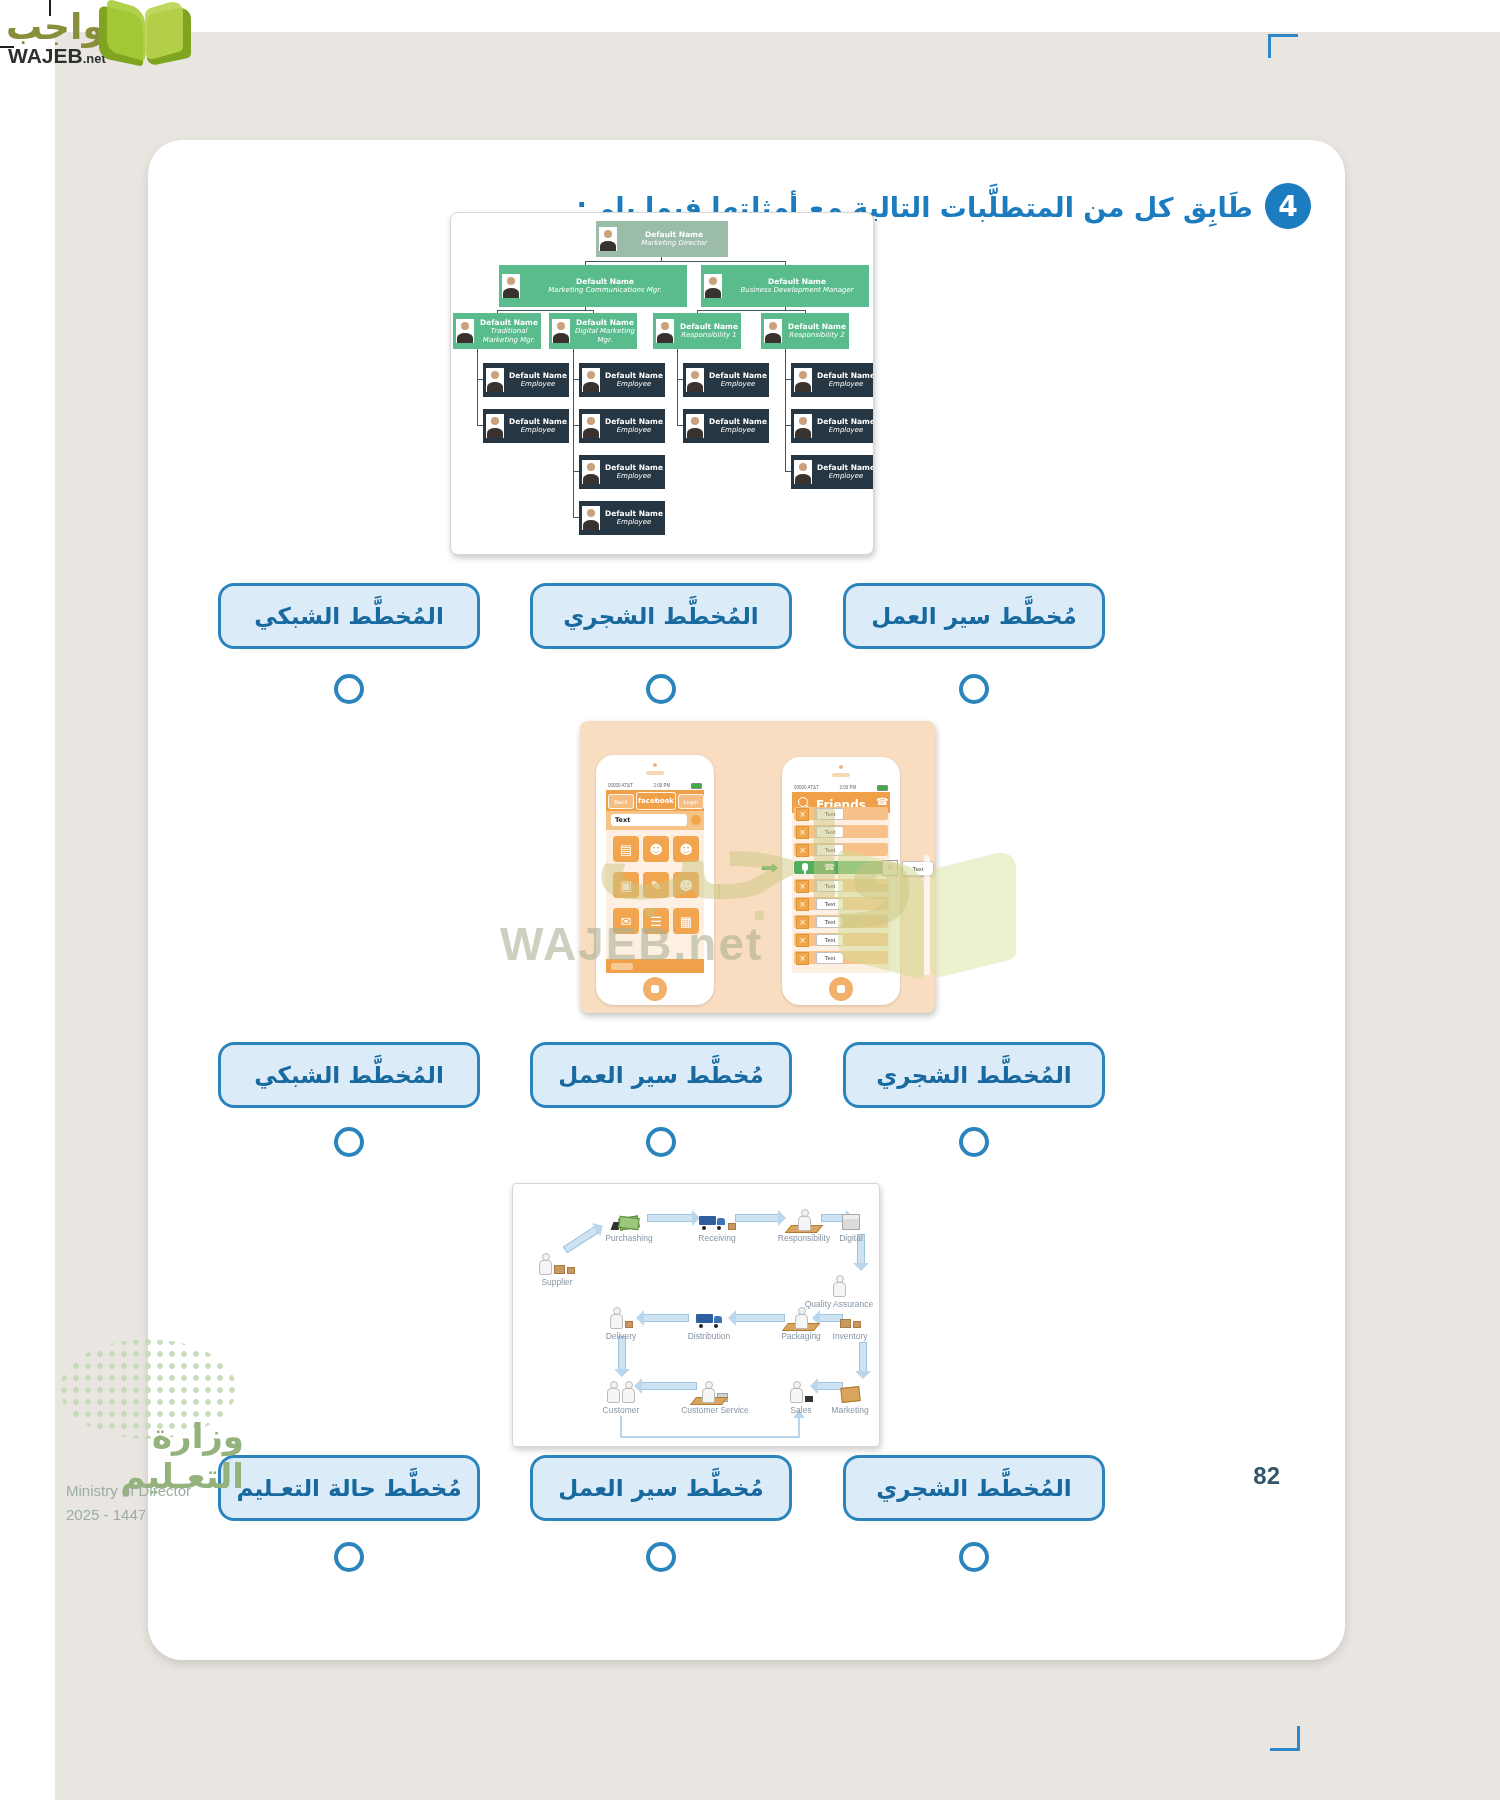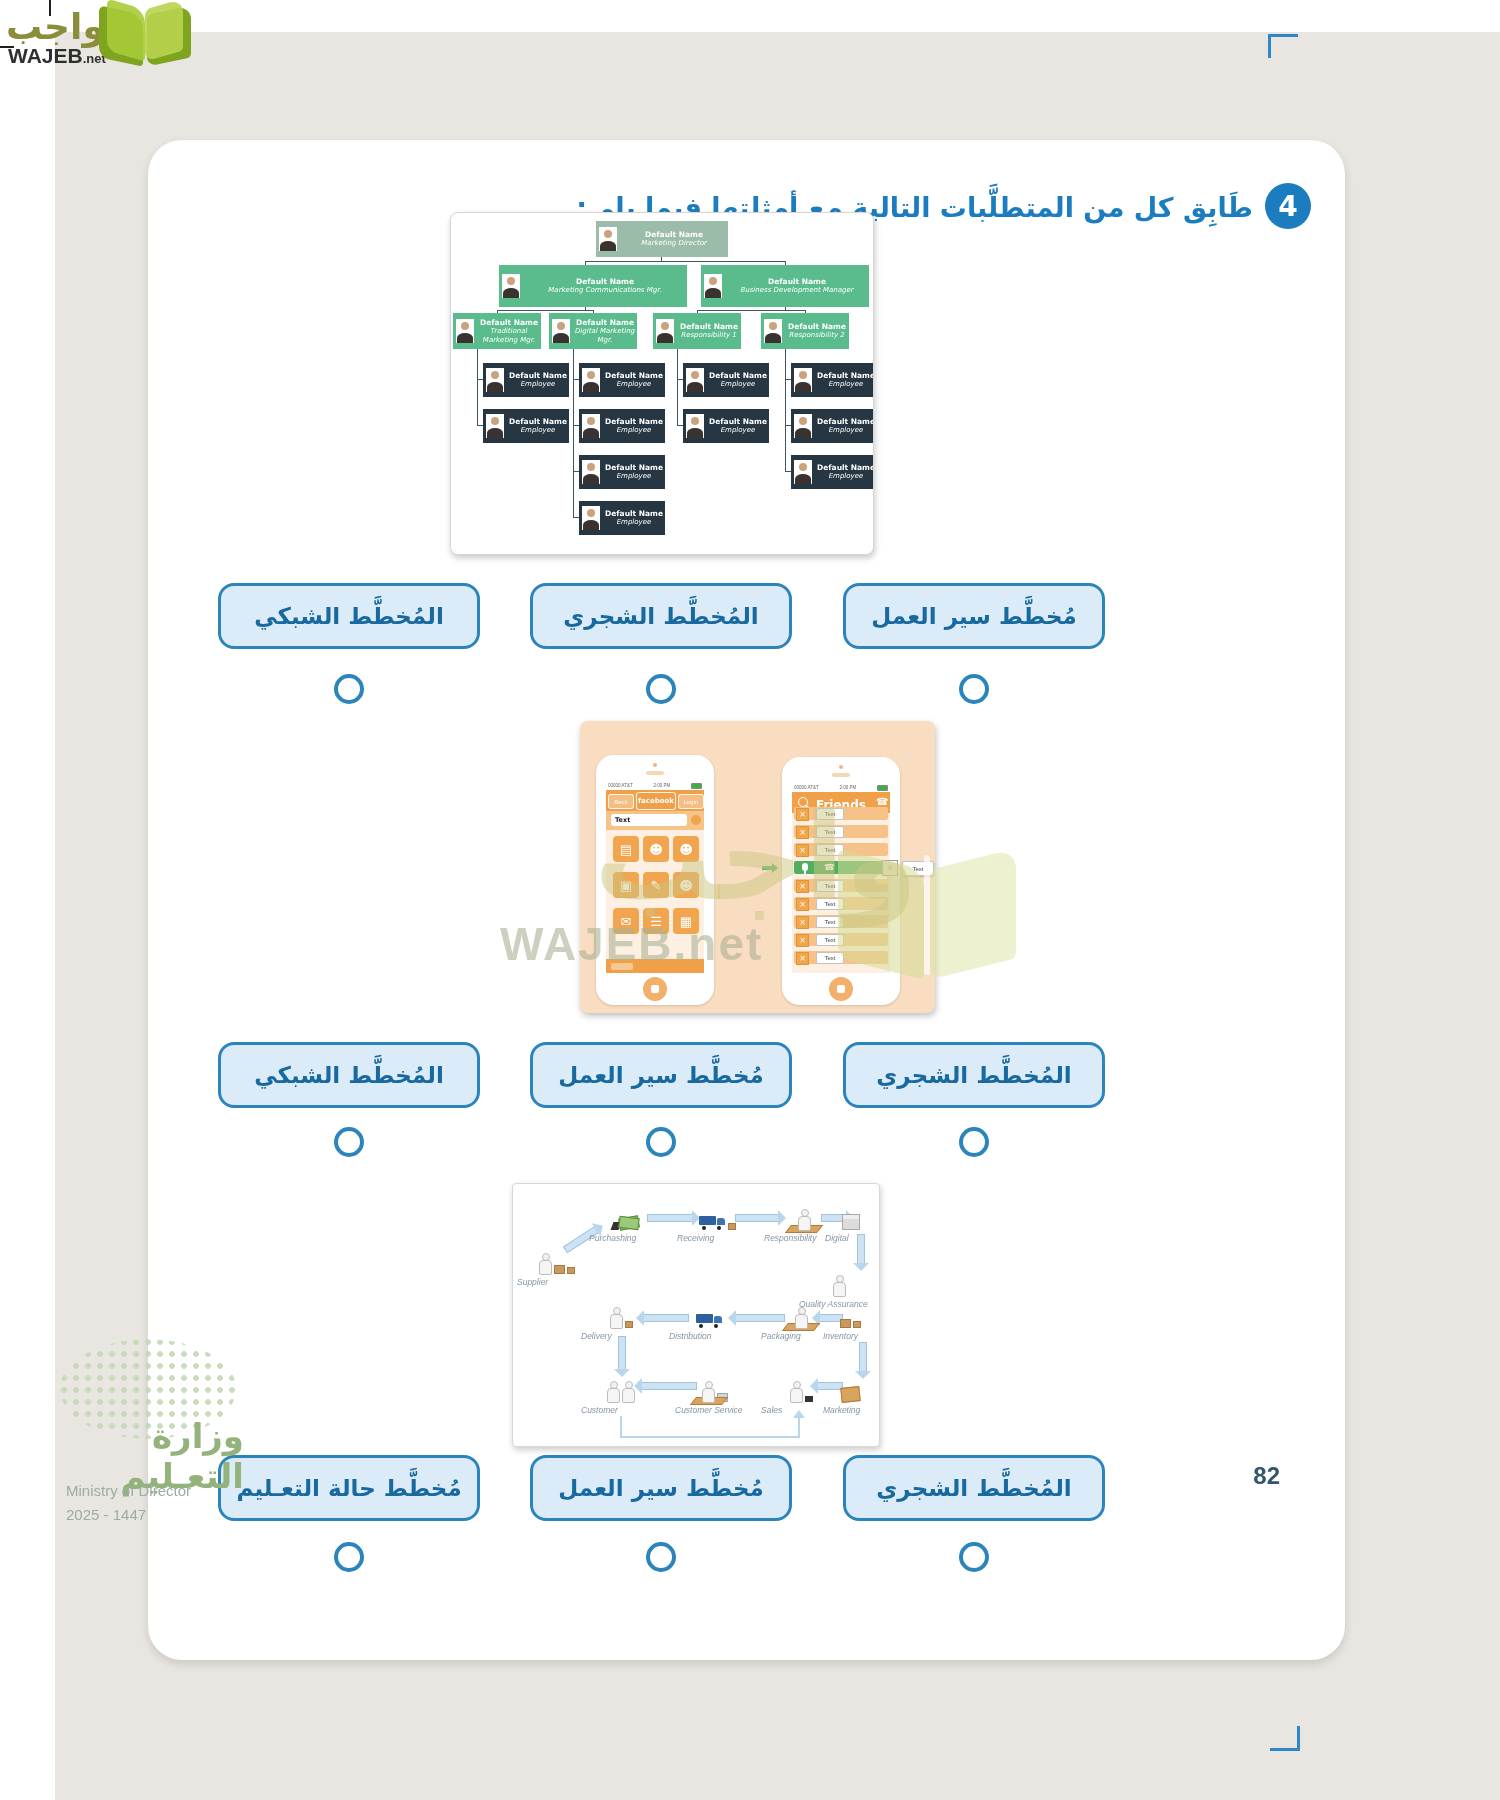--- a/index.html
+++ b/index.html
@@ -84,21 +84,21 @@
   .wm-en{position:absolute;left:-80px;top:196px;font-size:46px;font-weight:bold;color:rgba(172,176,146,.6);
          z-index:6;font-family:"Liberation Sans",sans-serif;pointer-events:none;letter-spacing:2px;}
   .wm-book{position:absolute;left:258px;top:118px;width:190px;height:150px;z-index:5;pointer-events:none;}
   .wm-book .lf{position:absolute;border-radius:8px 20px 6px 14px;}
   .lfa{left:0;top:20px;width:86px;height:110px;background:rgba(214,220,150,.55);transform:skewY(14deg);}
   .lfb{left:92px;top:20px;width:86px;height:110px;background:rgba(221,227,160,.5);transform:skewY(-14deg);}
   .lfs{left:86px;top:16px;width:6px;height:120px;background:rgba(255,255,255,.7);border-radius:3px;}
   
   .scpanel{position:absolute;left:364px;top:1043px;width:366px;height:262px;background:#fff;border:1px solid #d7d7d7;
            border-radius:4px;box-shadow:1px 3px 6px rgba(0,0,0,.2);}
-  .sc-node{position:absolute;width:80px;font-style:italic;}
+  .sc-node{position:absolute;width:80px;text-align:center;}
   .sc-ic{height:28px;display:flex;align-items:flex-end;justify-content:center;gap:2px;position:relative;}
   .sc-lbl{font-size:8.5px;color:#8695a5;margin-top:3px;font-family:"Liberation Sans",sans-serif;}
   .sc-person{width:13px;height:21px;position:relative;display:inline-block;}
   .sc-person::before{content:"";position:absolute;left:3px;top:0;width:6px;height:6px;border-radius:50%;background:#f1f1f1;border:1px solid #bcbcbc;}
   .sc-person::after{content:"";position:absolute;left:0;top:7px;width:11px;height:13px;border-radius:4px 4px 2px 2px;background:#f5f5f5;border:1px solid #bcbcbc;}
   .sc-box{width:11px;height:9px;background:#c9995f;border:1px solid #a87a42;display:inline-block;box-sizing:border-box;}
   .sc-box.sm{width:8px;height:7px;}
   .sc-truck{width:27px;height:17px;position:relative;display:inline-block;}
   .sc-truck::before{content:"";position:absolute;left:0;top:3px;width:17px;height:9px;background:#2e5f9e;border-radius:1px;}
   .sc-truck::after{content:"";position:absolute;right:1px;top:5px;width:8px;height:7px;background:#3d74b8;border-radius:2px 3px 0 0;}

